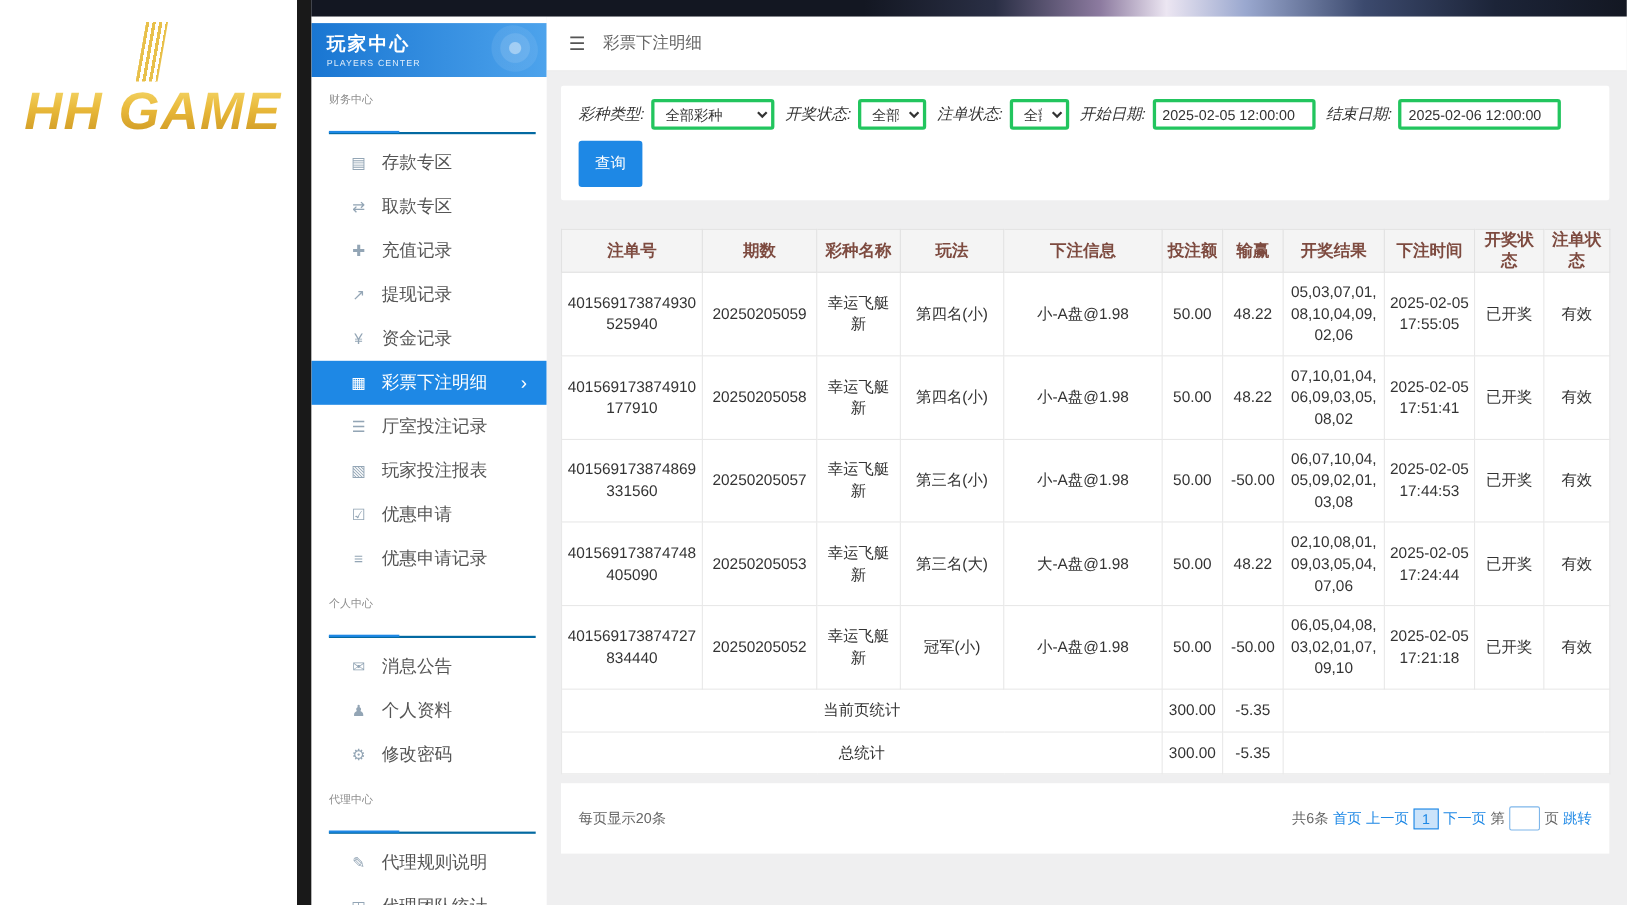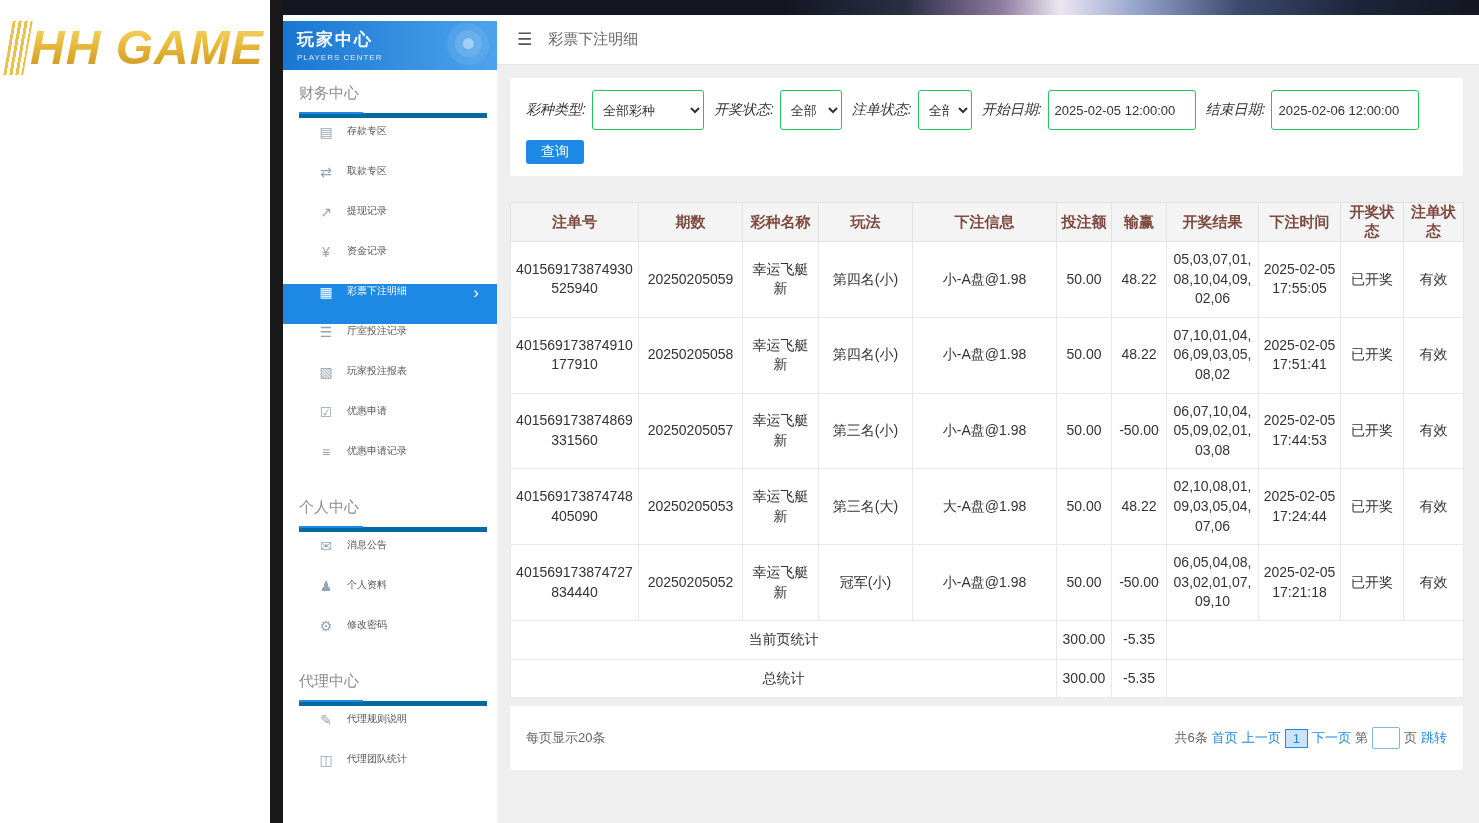--- a/index.html
+++ b/index.html
@@ -6,21 +6,21 @@
   html,body { margin:0; padding:0; }
   body {
     width:1479px; height:823px; overflow:hidden;
     font-family:"Liberation Sans","DejaVu Sans",sans-serif;
     background:#efefef;
   }
   .page { position:relative; width:1479px; height:823px; overflow:hidden; background:#efeff0; }
 
   
   .left-panel { position:absolute; left:0; top:0; width:270px; height:100%; background:#fff; z-index:2; overflow:hidden; }
-  .logo { display:flex; align-items:center; padding:20px 0 0 8px; white-space:nowrap; }
+  .logo { display:flex; align-items:center; padding:20px 0 0 8px; white-space:nowrap;flex-direction:column; }
   .logo-deco { display:inline-block; width:20px; height:54px; margin-right:2px;
     background:repeating-linear-gradient(90deg,#e8c04a 0 3px,transparent 3px 6px),
                repeating-linear-gradient(0deg,rgba(255,255,255,.35) 0 3px,transparent 3px 6px);
     transform:skewX(-10deg); }
   .logo-text { font-size:48px; font-weight:bold; font-style:italic; letter-spacing:1px;
     background:linear-gradient(180deg,#f7dd74 0%,#e9b93a 45%,#c8911e 100%);
     -webkit-background-clip:text; background-clip:text; color:transparent; }
 
   .dark-strip { position:absolute; left:270px; top:0; width:13px; height:100%; background:#191919; z-index:3; }
 
@@ -30,27 +30,27 @@
   
   .sidebar { position:absolute; left:283px; top:15px; width:214px; bottom:0; background:#fff; z-index:2; overflow:hidden; }
   .sidebar-header { margin-top:6px; height:49px; position:relative; overflow:hidden;
     background:linear-gradient(90deg,var(--sidebar-header-start,#1976d2),var(--sidebar-header-end,#4da3ec));
     color:#fff; padding:7px 0 5px 14px; }
   .sh-title { font-size:17px; font-weight:bold; letter-spacing:2px; }
   .sh-sub { font-size:8px; letter-spacing:1px; opacity:.85; margin-top:2px; }
   .sh-circles { position:absolute; right:8px; top:2px; width:46px; height:46px; border-radius:50%;
     background:radial-gradient(circle at 55% 45%, rgba(255,255,255,.5) 0 5px, rgba(255,255,255,.18) 6px 13px, rgba(255,255,255,.08) 14px 21px, transparent 22px); }
 
-  .section-label { margin:14px 10px 0 16px; padding-bottom:10px; font-size:15px; color:#8c8c8c;
-    border-bottom:5px solid #0369a1; position:relative; }
+  .section-label { margin:14px 10px 0 16px; padding-bottom:22px; font-size:10px; color:#8c8c8c;
+    border-bottom:2px solid #0369a1; position:relative; }
   .section-label::after { content:""; position:absolute; left:0; bottom:-1px; width:64px; height:2px; background:var(--accent,#1e88e5); }
 
   ul.menu-list { list-style:none; margin:6px 0; padding:0; }
-  .menu-item { height:40px; display:flex; padding:0 18px 0 34px;
-    cursor:pointer; color:#555; font-size:10px; }
+  .menu-item { height:40px; display:flex; align-items:center; padding:0 18px 0 34px;
+    cursor:pointer; color:#555; font-size:16px; }
   .mi-icon { width:18px; margin-right:12px; color:#93a5b5; font-size:14px; text-align:center; flex:none; }
   .menu-item.active { background:var(--accent,#1e88e5); color:#fff; }
   .menu-item.active .mi-icon { color:#fff; }
   .mi-chevron { display:none; margin-left:auto; font-size:17px; line-height:1; }
   .mi-chevron::before { content:"›"; }
   .menu-item.active .mi-chevron { display:block; }
 
   .mi-icon[data-name="deposit-icon"]::before      { content:"▤"; }
   .mi-icon[data-name="withdraw-icon"]::before     { content:"⇄"; }
   .mi-icon[data-name="recharge-icon"]::before     { content:"✚"; }
@@ -73,29 +73,29 @@
   .hamburger { font-size:17px; color:#555; margin-right:16px; cursor:pointer; }
   .hamburger::before { content:"☰"; }
   .page-title { font-size:15px; color:#666; }
 
   .content { padding:13px 16px 0 13px; }
 
   .filter-card { background:#fff; padding:12px 16px; border-radius:2px; }
   .filter-row { display:flex; align-items:center; font-size:14px; color:#333; }
   .flabel { margin:0 6px 0 10px;font-style:italic; }
   .flabel:first-child { margin-left:0; }
-  .sel, .date-input { height:40px; border:1px solid #22c55e; border-radius:3px; font-size:13px;
+  .sel, .date-input { height:28px; border:3px solid #22c55e; border-radius:3px; font-size:13px;
     color:#333; background:#fff; padding:0 6px; font-family:inherit; }
   .sel-lottery { width:112px; }
   .sel-draw { width:62px; }
   .sel-bet { width:54px; }
   .date-input { width:148px; }
   .filter-actions { margin-top:10px; }
   .btn-primary { background:var(--accent,#1e88e5); color:#fff; border:none; border-radius:3px;
-    height:24px; padding:0 15px; font-size:14px; cursor:pointer; font-family:inherit; }
+    height:42px; padding:0 15px; font-size:14px; cursor:pointer; font-family:inherit; }
 
   .table-card { background:#fff; margin-top:26px; }
   table.bet-table { width:100%; border-collapse:collapse; table-layout:fixed; font-size:14px; color:#333; }
   .bet-table th { background:#f4f4f4; color:var(--table-header-text,#7d4a3f); font-weight:bold;
     height:38px; border:1px solid #e2e2e2; padding:0 2px; font-size:15px; }
   .bet-table td { border:1px solid #e8e8e8; text-align:center; padding:8px 4px;
     word-break:break-all; line-height:1.4; }
   .bet-table tr.summary td { padding:9px 4px; }
 
   .pager-card { background:#fff; margin-top:8px; height:64px; display:flex; align-items:center;
@@ -137,20 +137,25 @@
             <span class="mi-label" data-name="sidebar-item-label">存款专区</span>
 
           </li>
 
           <li class="menu-item" data-name="sidebar-item">
             <span class="mi-icon" data-name="withdraw-icon"></span>
             <span class="mi-label" data-name="sidebar-item-label">取款专区</span>
 
           </li>
 
+          <li class="menu-item" data-name="sidebar-item">
+            <span class="mi-icon" data-name="recharge-icon"></span>
+            <span class="mi-label" data-name="sidebar-item-label">充值记录</span>
+
+          </li>
 
           <li class="menu-item" data-name="sidebar-item">
             <span class="mi-icon" data-name="cashout-icon"></span>
             <span class="mi-label" data-name="sidebar-item-label">提现记录</span>
 
           </li>
 
           <li class="menu-item" data-name="sidebar-item">
             <span class="mi-icon" data-name="funds-icon"></span>
             <span class="mi-label" data-name="sidebar-item-label">资金记录</span>

